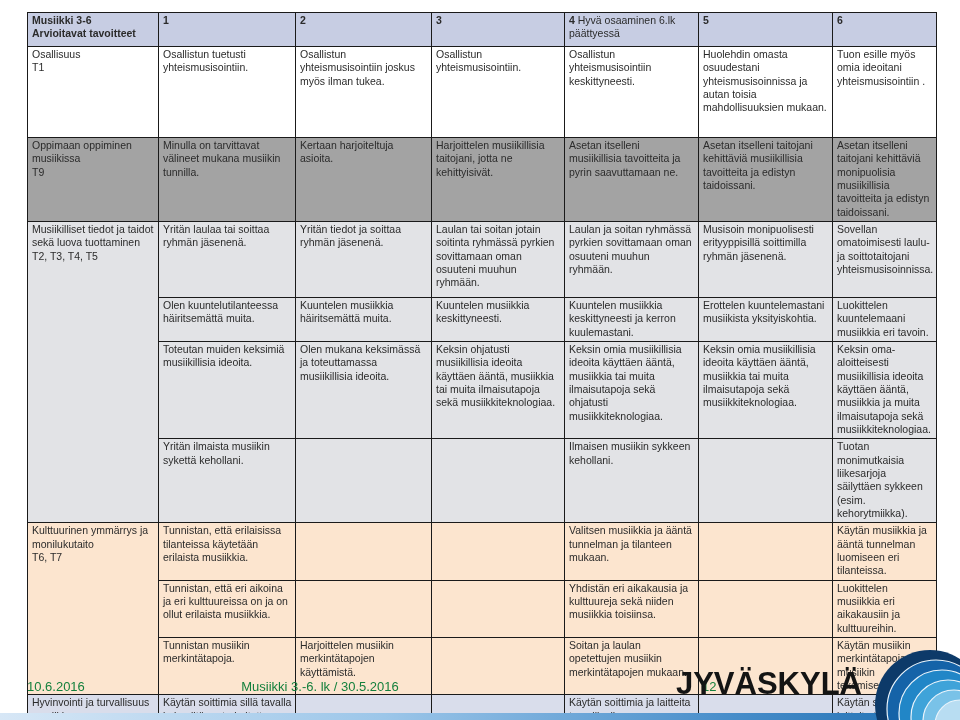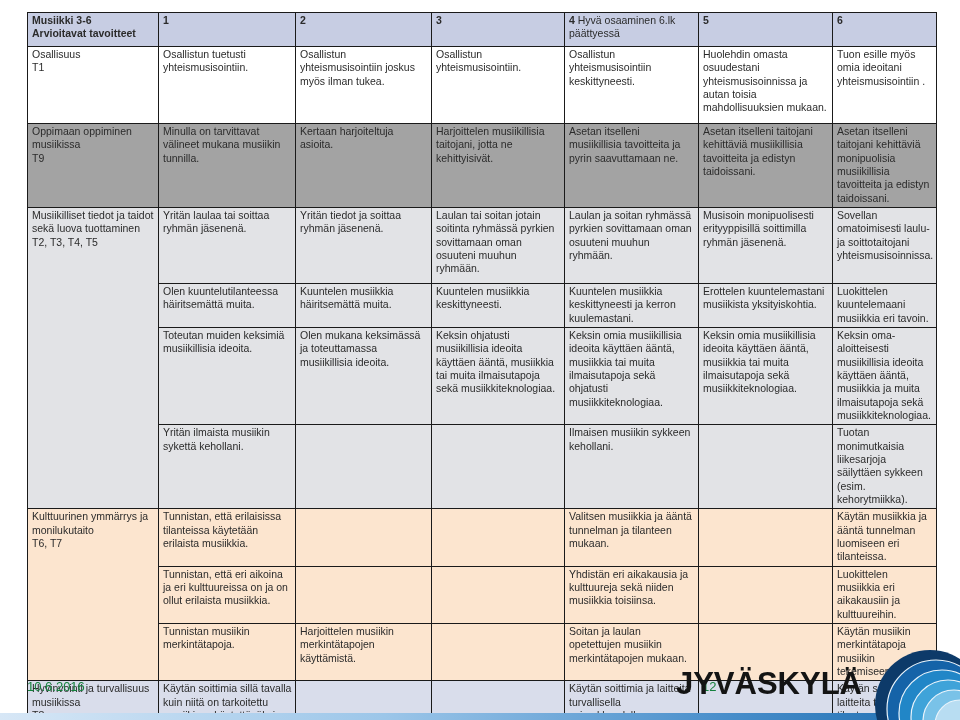--- a/index.html
+++ b/index.html
@@ -73,21 +73,21 @@
         <th class="lbl">Musiikki 3-6
 Arvioitavat tavoitteet</th>
         <th>1</th>
         <th>2</th>
         <th>3</th>
         <th><span class="b">4</span> <span class="nrm">Hyvä osaaminen 6.lk päättyessä</span></th>
         <th>5</th>
         <th>6</th>
       </tr>
 
-      <tr class="sec0" style="height:77px">
+      <tr class="sec0" style="height:91px">
         <td class="lbl">Osallisuus
 T1</td>
         <td>Osallistun tuetusti yhteismusisointiin.</td>
         <td>Osallistun yhteismusisointiin joskus myös ilman tukea.</td>
         <td>Osallistun yhteismusisointiin.</td>
         <td>Osallistun yhteismusisointiin keskittyneesti.</td>
         <td>Huolehdin omasta osuudestani yhteismusisoinnissa ja autan toisia mahdollisuuksien mukaan.</td>
         <td>Tuon esille myös omia ideoitani yhteismusisointiin .</td>
       </tr>
 
@@ -171,20 +171,21 @@
         <td></td>
         <td></td>
         <td>Käytän soittimia ja laitteita turvallisella voimakkuudella.</td>
         <td></td>
         <td>Käytän soittimia ja laitteita turvallisesti tilanteeseen sopivalla tavalla kuuloani suojaten.</td>
       </tr>
     </tbody>
   </table>
 
   <div class="footer-text f-date">10.6.2016</div>
+  <div class="footer-text f-title">Musiikki 3.-6. lk / 30.5.2016</div>
   <div class="footer-text f-page">12</div>
 
   <div class="logo-word">JYVÄSKYLÄ</div>
 
   <svg class="logo-sphere" width="90" height="74" viewBox="0 0 90 74">
     <circle cx="60" cy="59" r="55" fill="#0d3a69"></circle>
     <circle cx="66" cy="63" r="49" fill="#1563a8" stroke="#eaf4fb" stroke-width="1.2"></circle>
     <circle cx="72" cy="67" r="43" fill="#2186c7" stroke="#eaf4fb" stroke-width="1.2"></circle>
     <circle cx="78" cy="71" r="37" fill="#3fa3d9" stroke="#eaf4fb" stroke-width="1.2"></circle>
     <circle cx="84" cy="75" r="31" fill="#79c2e8" stroke="#eaf4fb" stroke-width="1.2"></circle>

